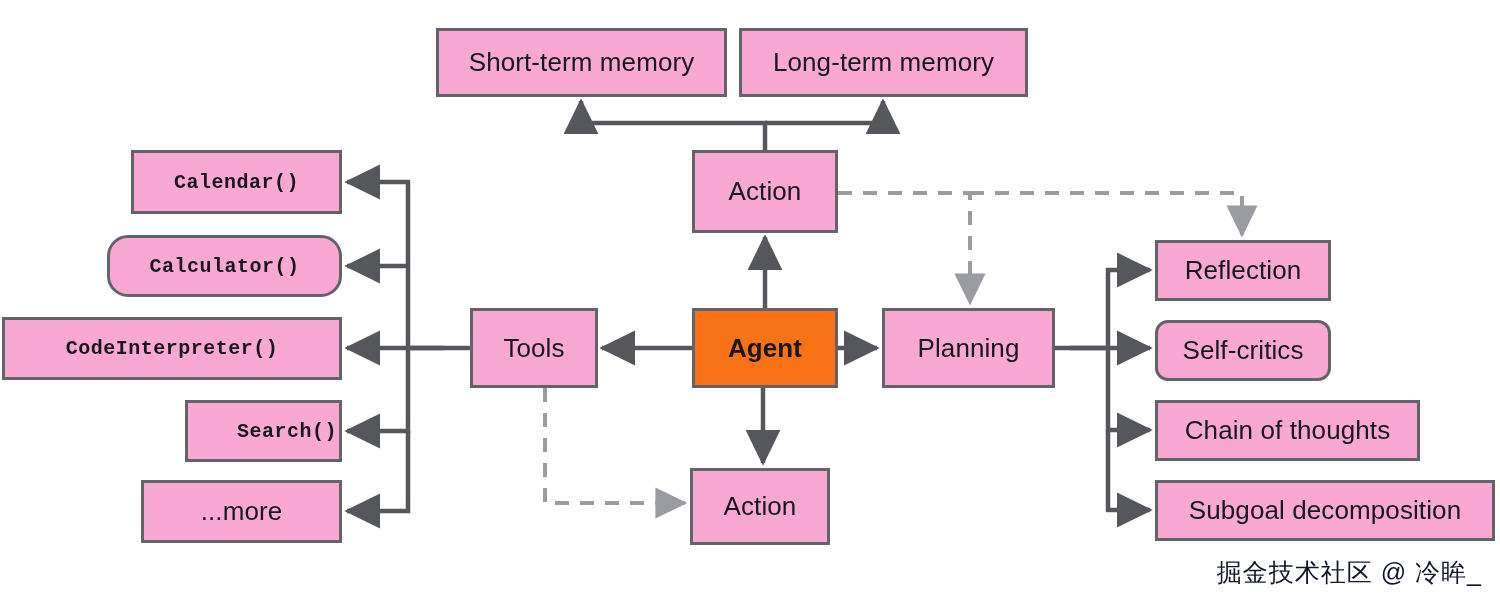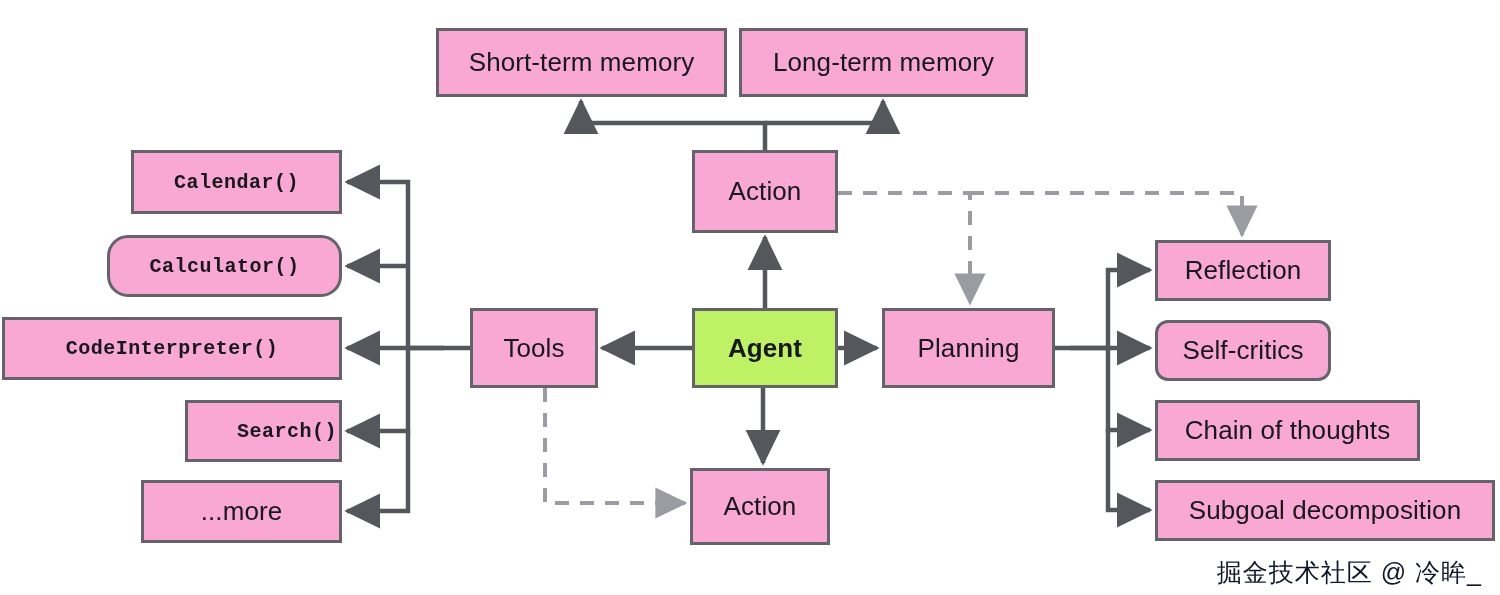--- a/index.html
+++ b/index.html
@@ -24,21 +24,21 @@
     letter-spacing:.1px;
     white-space:nowrap;
     z-index:3;
   }
   .node.mono{
     font-family:Liberation Mono, monospace;
     font-weight:700;
     font-size:20px;
     letter-spacing:.5px;
   }
-  .node.accent{ background:#bef264; font-weight:700; }
+  .node.accent{ background:#f97316; font-weight:700; }
   .watermark{
     position:absolute;
     right:18px;bottom:6px;
     font-size:25px;
     color:#0f172a;
     letter-spacing:1px;
     white-space:nowrap;
     z-index:4;
   }
 </style>

